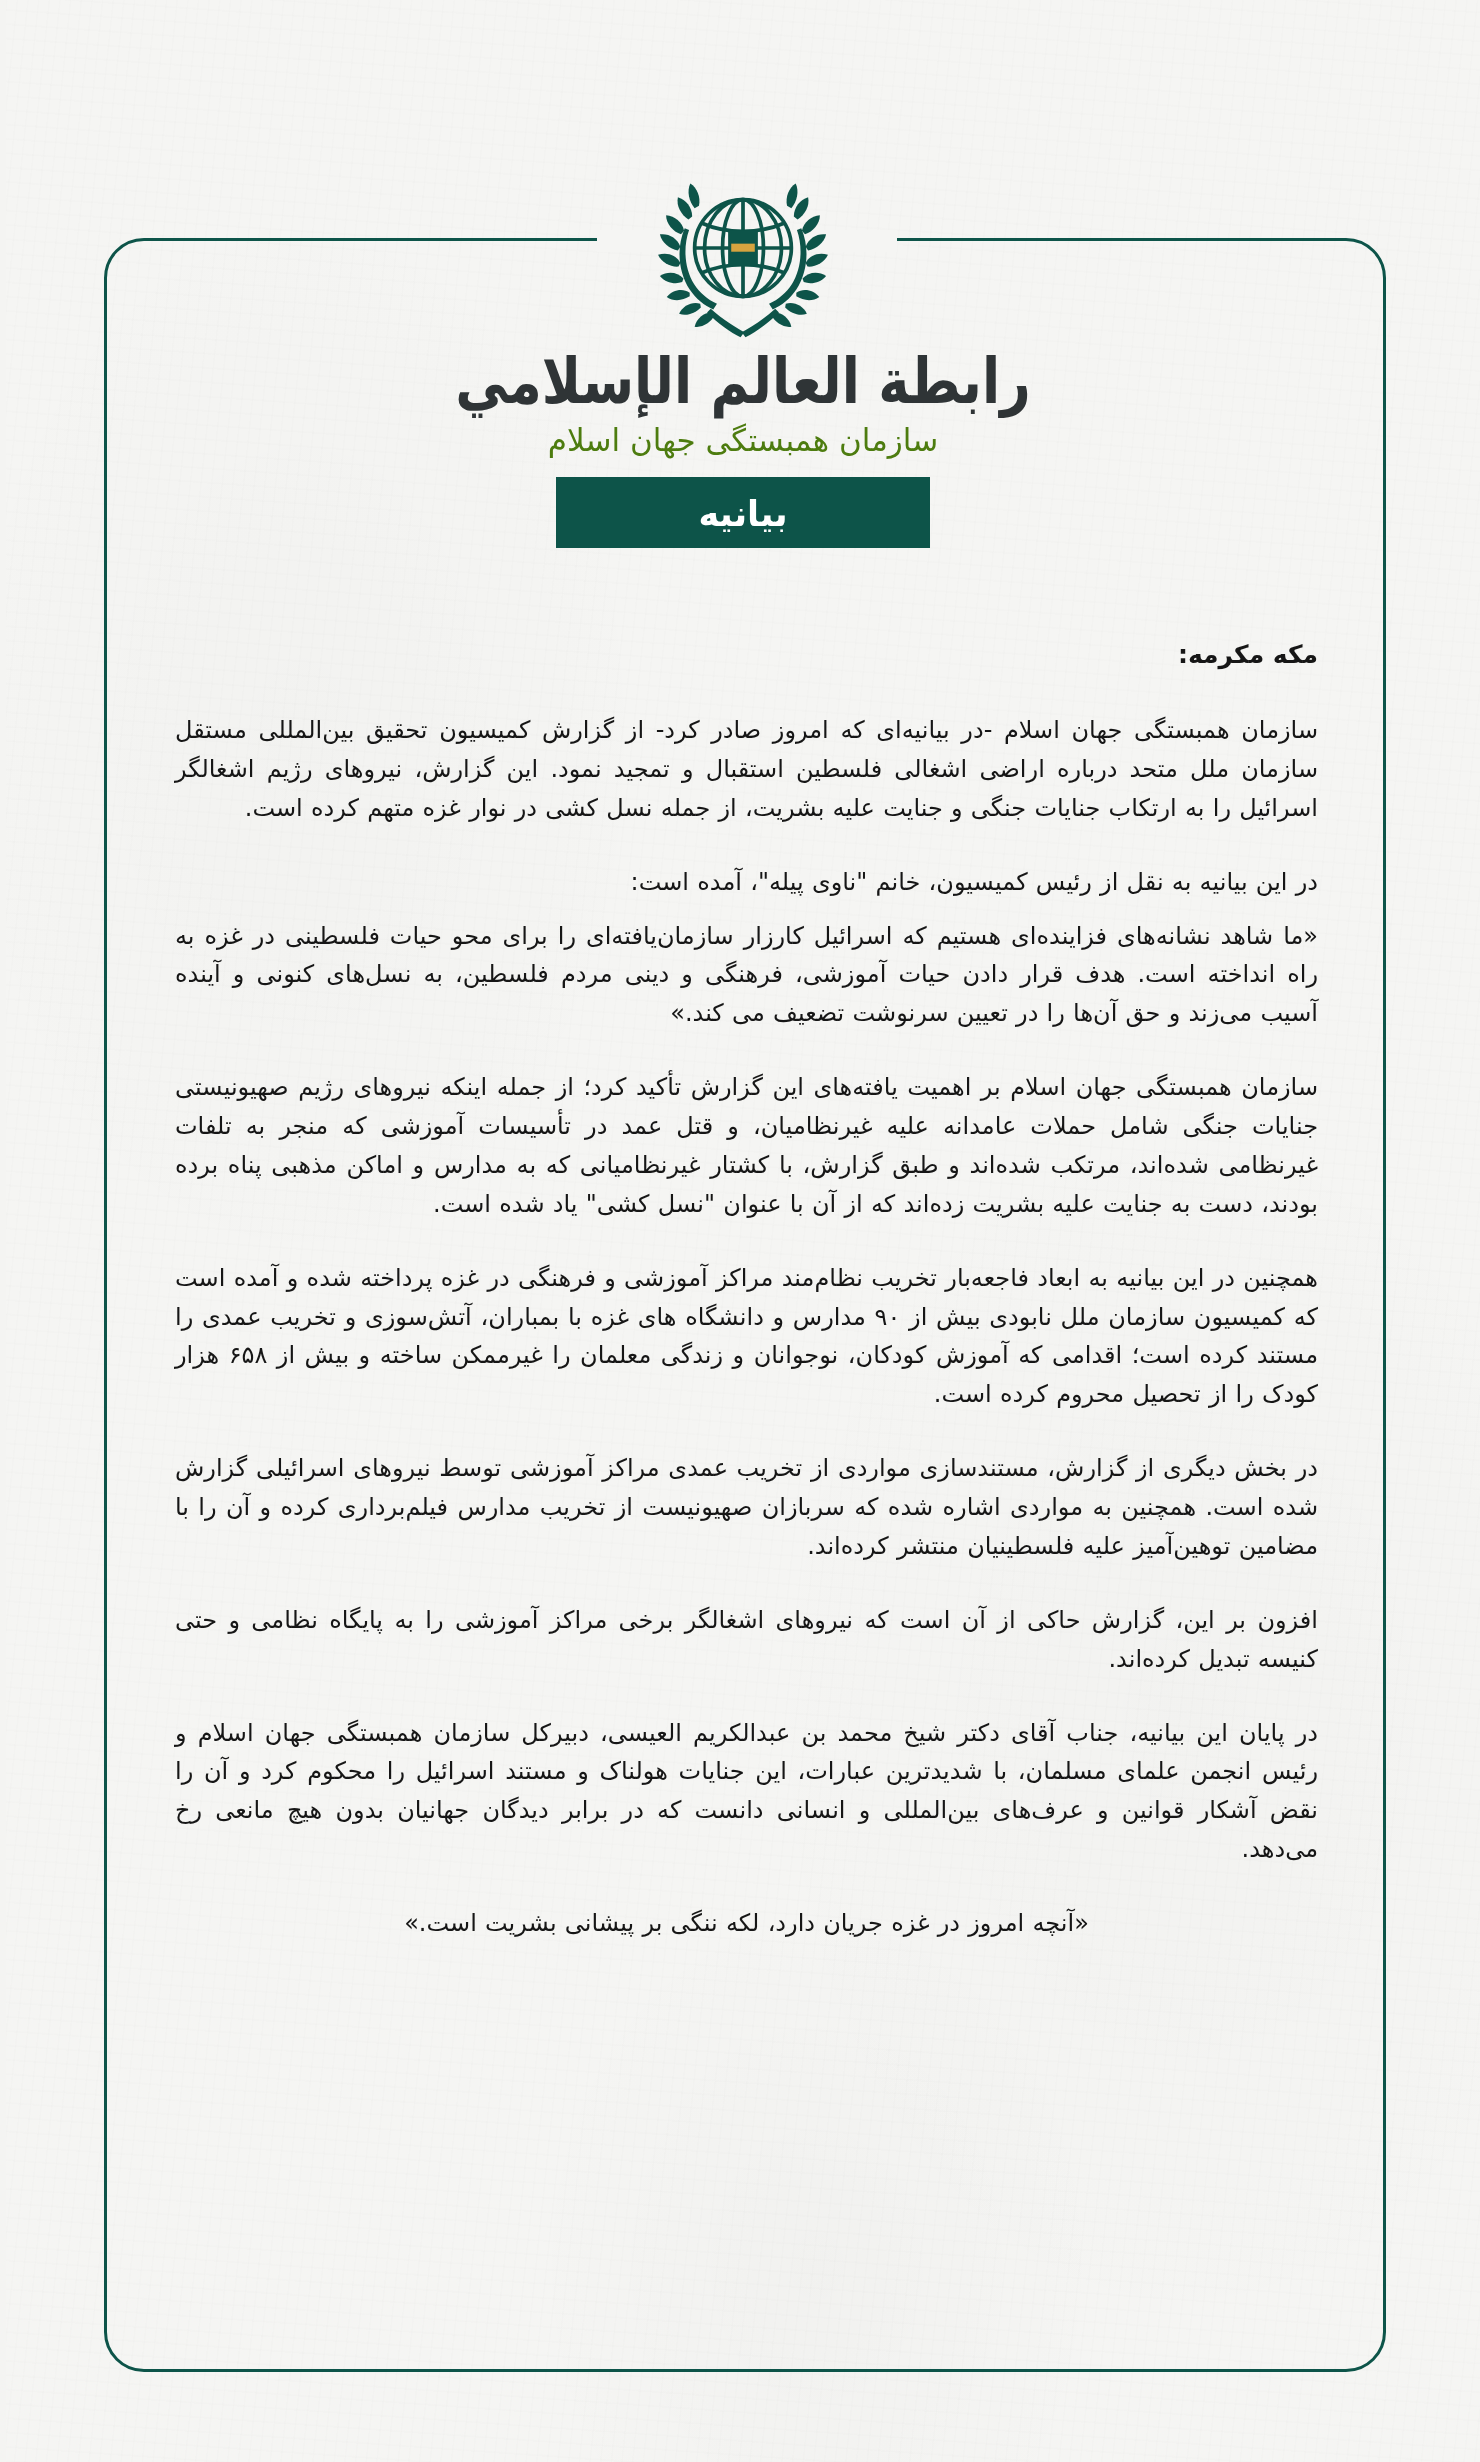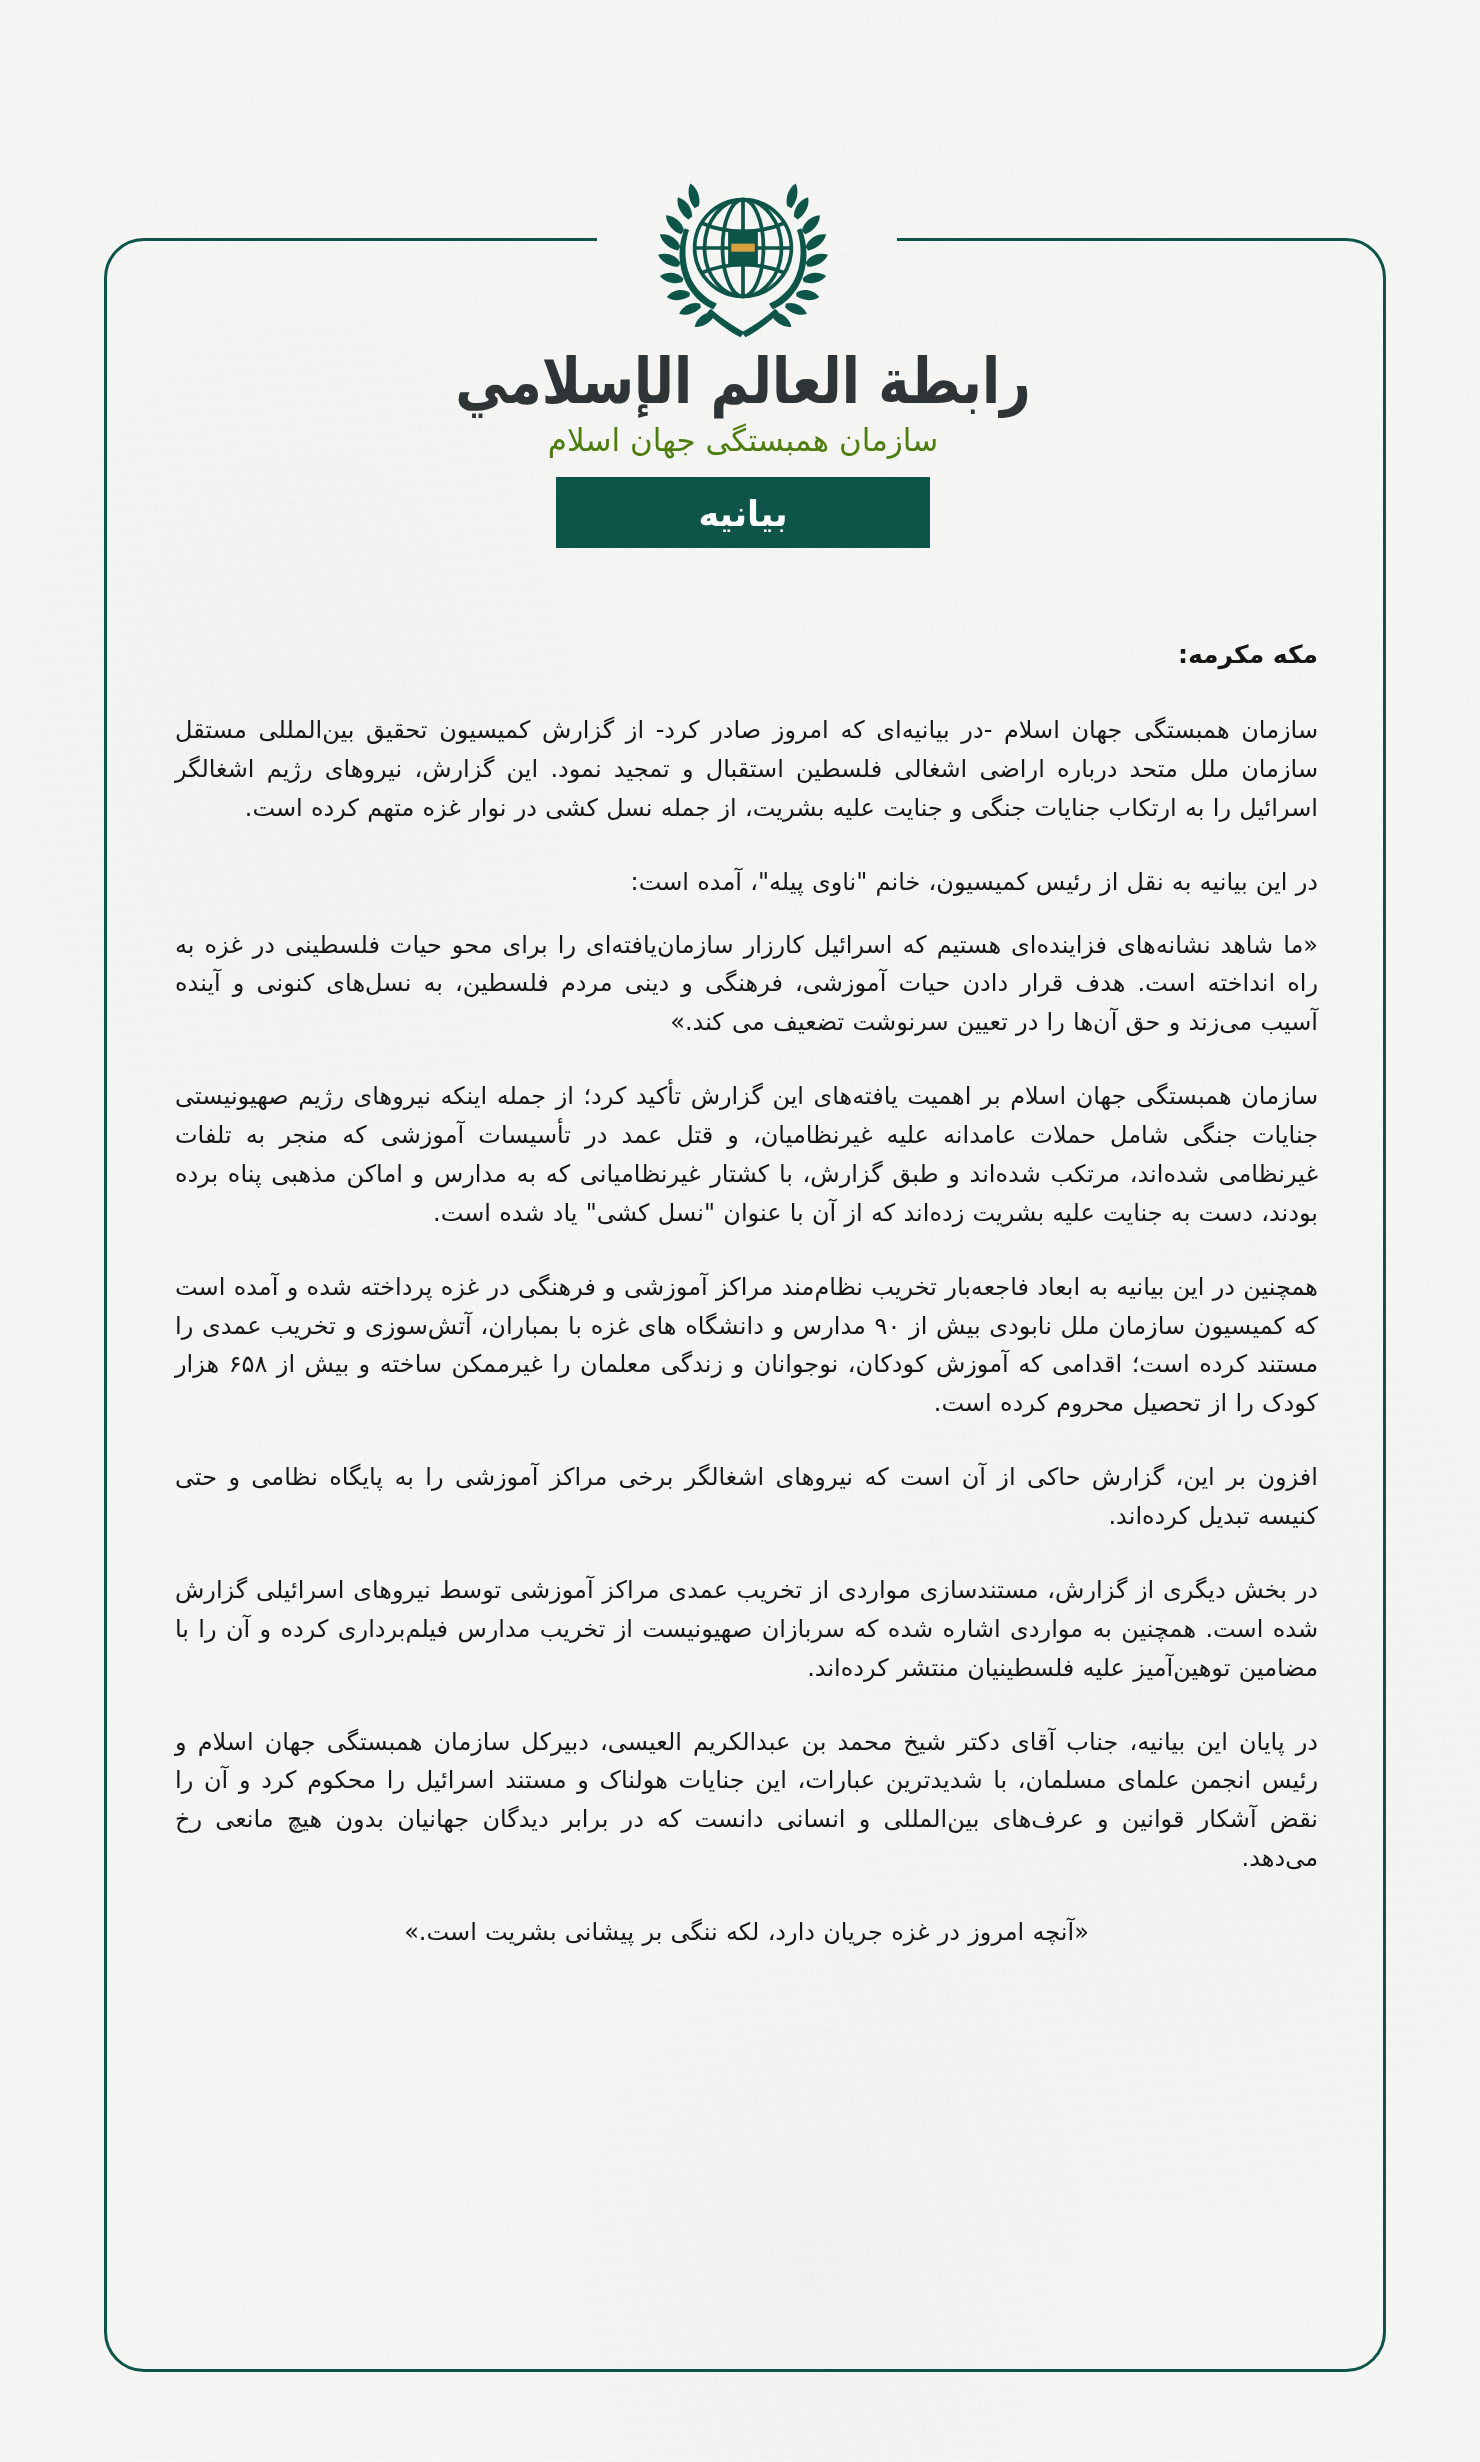--- a/index.html
+++ b/index.html
@@ -219,24 +219,24 @@
     </div>
 
     <div id="statement-banner">بیانیه</div>
   </div>
 
   <div id="content">
 
     <div class="dateline">مکه مکرمه:</div>
 
     <p class="para">سازمان همبستگی جهان اسلام -در بیانیه‌ای که امروز صادر کرد- از گزارش کمیسیون تحقیق بین‌المللی مستقل سازمان ملل متحد درباره اراضی اشغالی فلسطین استقبال و تمجید نمود. این گزارش، نیروهای رژیم اشغالگر اسرائیل را به ارتکاب جنایات جنگی و جنایت علیه بشریت، از جمله نسل کشی در نوار غزه متهم کرده است.</p>
-    <p class="para" style="margin-bottom:24px;">در این بیانیه به نقل از رئیس کمیسیون، خانم "ناوی پیله"، آمده است:</p>
+    <p class="para" style="margin-bottom:15px;">در این بیانیه به نقل از رئیس کمیسیون، خانم "ناوی پیله"، آمده است:</p>
     <p class="para">«ما شاهد نشانه‌های فزاینده‌ای هستیم که اسرائیل کارزار سازمان‌یافته‌ای را برای محو حیات فلسطینی در غزه به راه انداخته است. هدف قرار دادن حیات آموزشی، فرهنگی و دینی مردم فلسطین، به نسل‌های کنونی و آینده آسیب می‌زند و حق آن‌ها را در تعیین سرنوشت تضعیف می کند.»</p>
     <p class="para">سازمان همبستگی جهان اسلام بر اهمیت یافته‌های این گزارش تأکید کرد؛ از جمله اینکه نیروهای رژیم صهیونیستی جنایات جنگی شامل حملات عامدانه علیه غیرنظامیان، و قتل عمد در تأسیسات آموزشی که منجر به تلفات غیرنظامی شده‌اند، مرتکب شده‌اند و طبق گزارش، با کشتار غیرنظامیانی که به مدارس و اماکن مذهبی پناه برده بودند، دست به جنایت علیه بشریت زده‌اند که از آن با عنوان "نسل کشی" یاد شده است.</p>
     <p class="para">همچنین در این بیانیه به ابعاد فاجعه‌بار تخریب نظام‌مند مراکز آموزشی و فرهنگی در غزه پرداخته شده و آمده است که کمیسیون سازمان ملل نابودی بیش از ۹۰ مدارس و دانشگاه های غزه با بمباران، آتش‌سوزی و تخریب عمدی را مستند کرده است؛ اقدامی که آموزش کودکان، نوجوانان و زندگی معلمان را غیرممکن ساخته و بیش از ۶۵۸ هزار کودک را از تحصیل محروم کرده است.</p>
+    <p class="para">در بخش دیگری از گزارش، مستندسازی مواردی از تخریب عمدی مراکز آموزشی توسط نیروهای اسرائیلی گزارش شده است. همچنین به مواردی اشاره شده که سربازان صهیونیست از تخریب مدارس فیلم‌برداری کرده و آن را با مضامین توهین‌آمیز علیه فلسطینیان منتشر کرده‌اند.</p>
     <p class="para">افزون بر این، گزارش حاکی از آن است که نیروهای اشغالگر برخی مراکز آموزشی را به پایگاه نظامی و حتی کنیسه تبدیل کرده‌اند.</p>
-    <p class="para">در بخش دیگری از گزارش، مستندسازی مواردی از تخریب عمدی مراکز آموزشی توسط نیروهای اسرائیلی گزارش شده است. همچنین به مواردی اشاره شده که سربازان صهیونیست از تخریب مدارس فیلم‌برداری کرده و آن را با مضامین توهین‌آمیز علیه فلسطینیان منتشر کرده‌اند.</p>
     <p class="para">در پایان این بیانیه، جناب آقای دکتر شیخ محمد بن عبدالکریم العیسی، دبیرکل سازمان همبستگی جهان اسلام و رئیس انجمن علمای مسلمان، با شدیدترین عبارات، این جنایات هولناک و مستند اسرائیل را محکوم کرد و آن را نقض آشکار قوانین و عرف‌های بین‌المللی و انسانی دانست که در برابر دیدگان جهانیان بدون هیچ مانعی رخ می‌دهد.</p>
     <p class="para last center-last">«آنچه امروز در غزه جریان دارد، لکه ننگی بر پیشانی بشریت است.»</p>
   </div>
 
 </div>
 
 
 </body></html>

